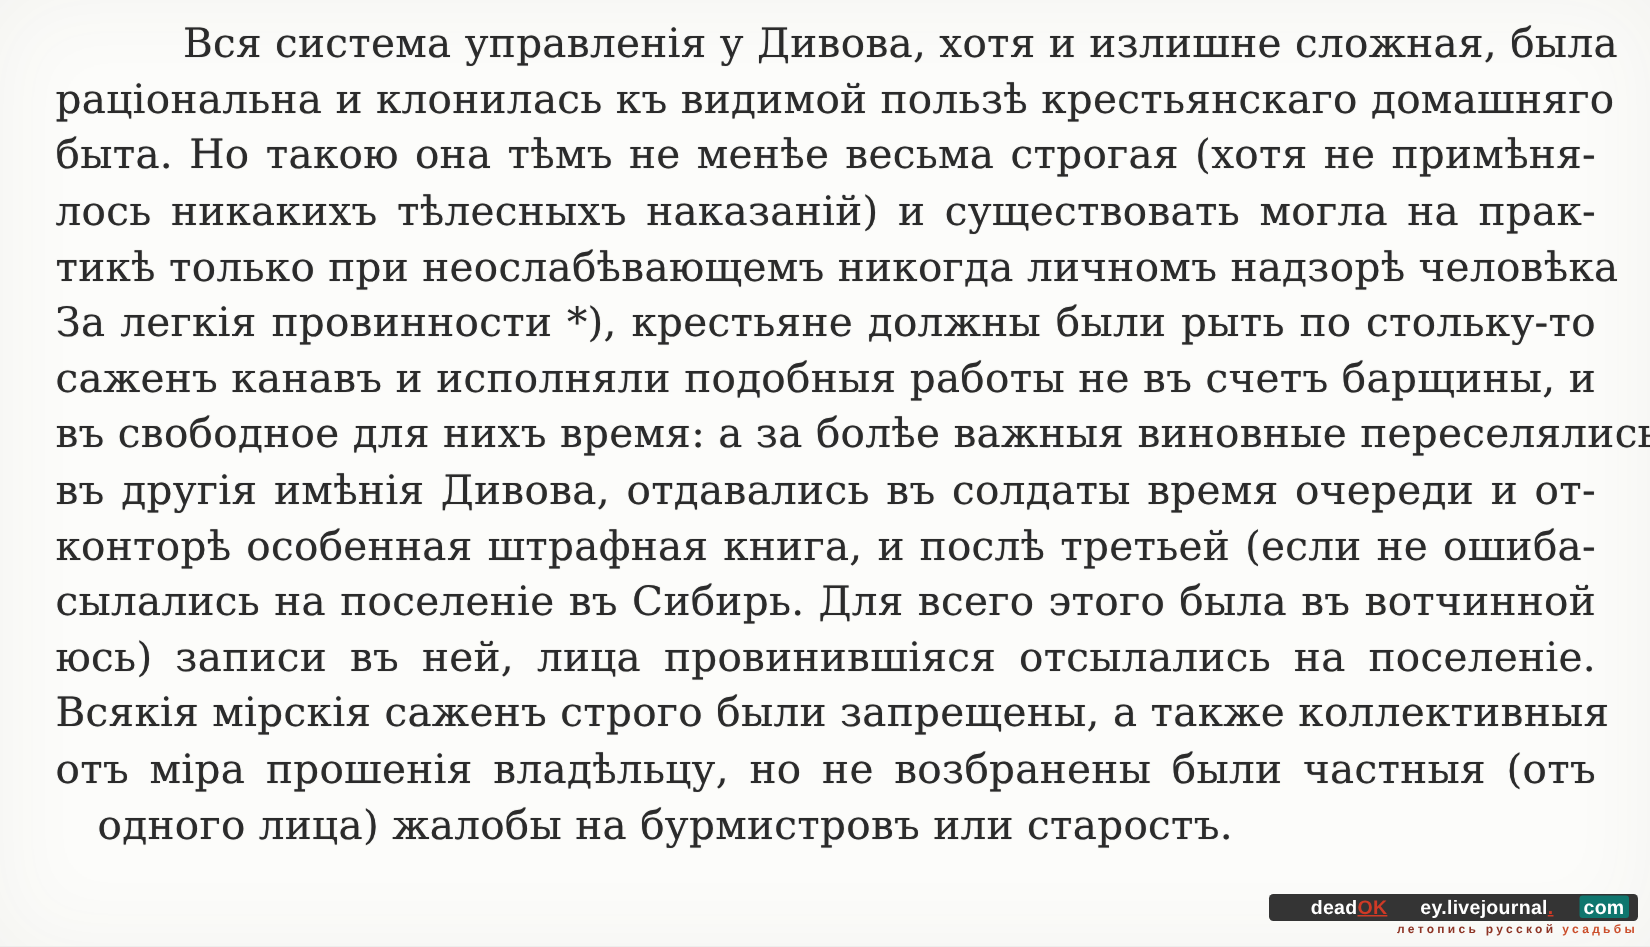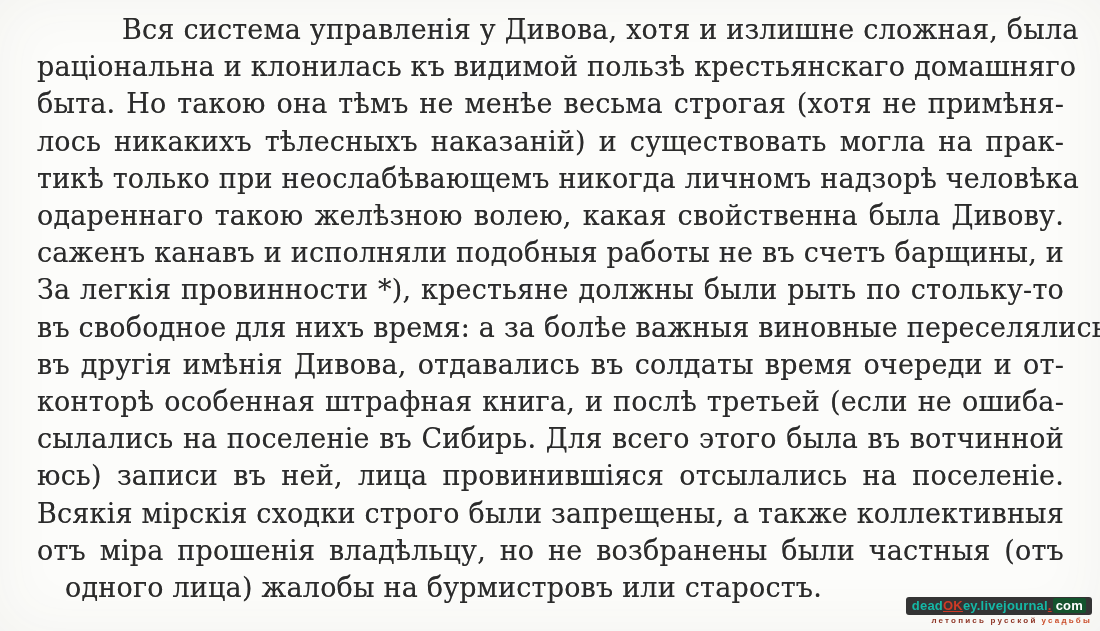--- a/index.html
+++ b/index.html
@@ -50,29 +50,29 @@
     display: inline-block;
     background: #343434;
     border-radius: 3px;
     padding: 1px 6px 2px 6px;
     font-size: 13px;
     font-weight: bold;
     letter-spacing: 0.2px;
     line-height: 15px;
     white-space: nowrap;
   }
-  .wm-white { color: #14b8a6; }
+  .wm-white { color: #ffffff; margin-left: 22px; }
   .wm-red   { color: #cf3a26; text-decoration: underline; }
   .wm-tld {
     display: inline-block;
-    background: #14532d;
+    background: #0f766e;
     color: #ffffff;
     border-radius: 2px;
     padding: 0 3px;
-    margin-left: 1px;
+    margin-left: 17px;
   }
   .wm-tagline {
     margin-top: 1px;
     font-size: 8px;
     font-weight: bold;
     letter-spacing: 2.2px;
     white-space: nowrap;
   }
   .wm-tag-dark   { color: #8e3526; }
   .wm-tag-bright { color: #cb4f2c; margin-left: 4px; }
@@ -82,29 +82,28 @@
 
 <div class="page">
 
   <div class="text-block">
 
   <div class="line indent">Вся система управленія у Дивова, хотя и излишне сложная, была</div>
       <div class="line">раціональна и клонилась къ видимой пользѣ крестьянскаго домашняго</div>
       <div class="line">быта. Но такою она тѣмъ не менѣе весьма строгая (хотя не примѣня-</div>
       <div class="line">лось никакихъ тѣлесныхъ наказаній) и существовать могла на прак-</div>
       <div class="line">тикѣ только при неослабѣвающемъ никогда личномъ надзорѣ человѣка</div>
-      <div class="line">одареннаго такою желѣзною волею, какая свойственна была Дивову.</div>
+      <div class="line">За легкія провинности *), крестьяне должны были рыть по стольку-то</div>
       <div class="line">саженъ канавъ и исполняли подобныя работы не въ счетъ барщины, и</div>
-      <div class="line">За легкія провинности *), крестьяне должны были рыть по стольку-то</div>
       <div class="line">въ свободное для нихъ время: а за болѣе важныя виновные переселялись</div>
       <div class="line">въ другія имѣнія Дивова, отдавались въ солдаты время очереди и от-</div>
       <div class="line">конторѣ особенная штрафная книга, и послѣ третьей (если не ошиба-</div>
       <div class="line">сылались на поселеніе въ Сибирь. Для всего этого была въ вотчинной</div>
       <div class="line">юсь) записи въ ней, лица провинившіяся отсылались на поселеніе.</div>
-      <div class="line">Всякія мірскія сходки строго были запрещены, а также коллективныя</div>
+      <div class="line">Всякія мірскія саженъ строго были запрещены, а также коллективныя</div>
       <div class="line">отъ міра прошенія владѣльцу, но не возбранены были частныя (отъ</div>
       <div class="line last">одного лица) жалобы на бурмистровъ или старостъ.</div>
     </div>
 
   <div class="watermark">
     <div class="wm-bar">
       <span class="wm-white">dead</span><span class="wm-red">OK</span><span class="wm-white">ey.livejournal</span><span class="wm-red">.</span><span class="wm-tld">com</span>
     </div>
     <div class="wm-tagline">
       <span class="wm-tag-dark">летопись русской</span><span class="wm-tag-bright">усадьбы</span>

